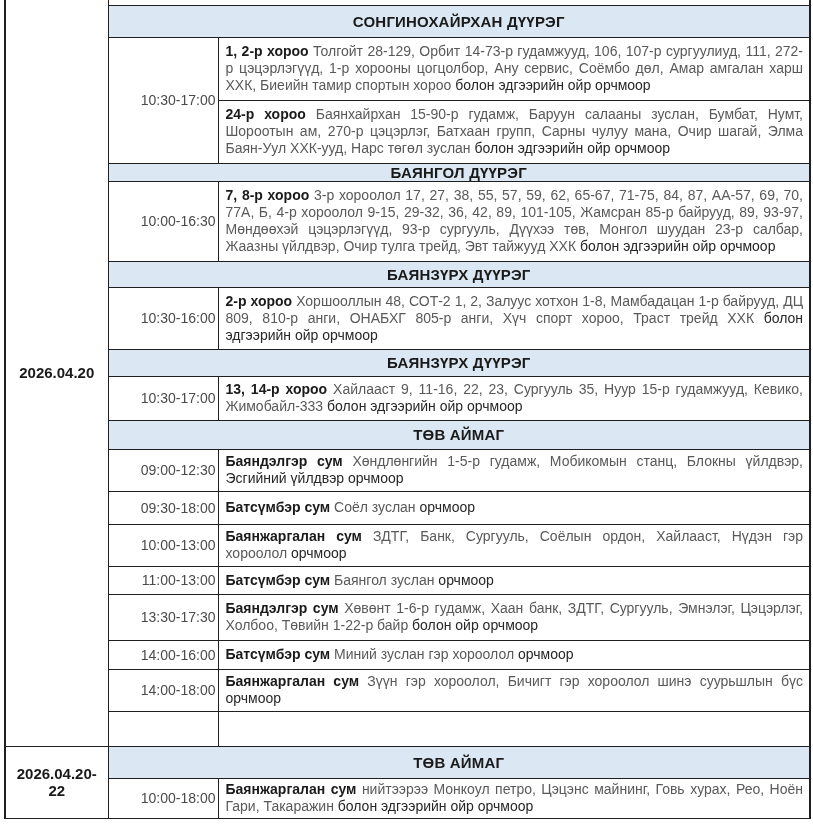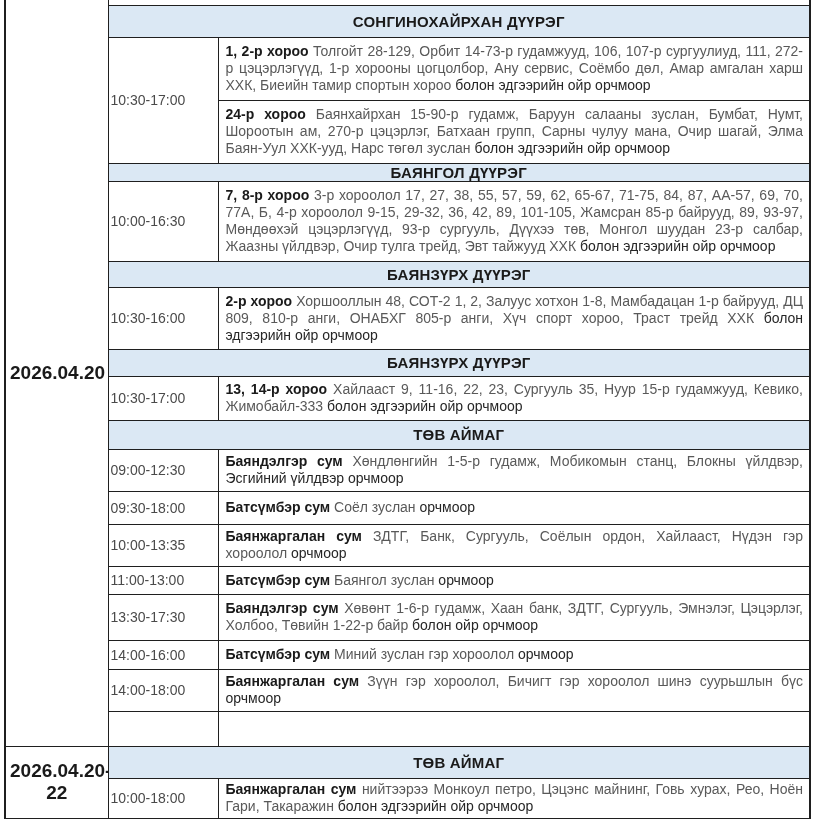--- a/index.html
+++ b/index.html
@@ -20,25 +20,25 @@
   table.schedule{
     border-collapse:collapse;table-layout:fixed;
     margin-left:4px;width:805px;
     border-left:2px solid var(--border);
     border-right:2px solid var(--border);
   }
   td{border:1px solid var(--border);overflow:hidden;}
   tr.sliver-top td{border-top:none;}
   td.date-cell{
     text-align:center;vertical-align:middle;
-    font-weight:bold;font-size:19px;color:var(--date-text);
+    font-weight:bold;font-size:15px;color:var(--date-text);
     padding:0 4px;
   }
   td.time-cell{
-    text-align:left;vertical-align:middle;
+    text-align:right;vertical-align:middle;
     font-size:14px;color:var(--time-text);padding:0 2px;
   }
   td.district-header{
     background:var(--header-bg);text-align:center;vertical-align:middle;
     font-weight:bold;font-size:15px;color:var(--lead-text);
     letter-spacing:.2px;padding:0 4px;
   }
   td.desc{
     vertical-align:middle;padding:2px 6px 2px 7px;
     font-size:14px;line-height:17px;text-align:justify;
@@ -132,21 +132,21 @@
   </tr>
   <tr style="height:33px">
     <td class="time-cell">09:30-18:00</td>
     <td class="desc">
       <span class="lead">Батсүмбэр сум</span>
       <span>Соёл зуслан</span>
       <span class="suffix">орчмоор</span>
     </td>
   </tr>
   <tr style="height:42px">
-    <td class="time-cell">10:00-13:35</td>
+    <td class="time-cell">10:00-13:00</td>
     <td class="desc">
       <span class="lead">Баянжаргалан сум</span>
       <span>ЗДТГ, Банк, Сургууль, Соёлын ордон, Хайлааст, Нүдэн гэр хороолол</span>
       <span class="suffix">орчмоор</span>
     </td>
   </tr>
   <tr style="height:28px">
     <td class="time-cell">11:00-13:00</td>
     <td class="desc">
       <span class="lead">Батсүмбэр сум</span>

